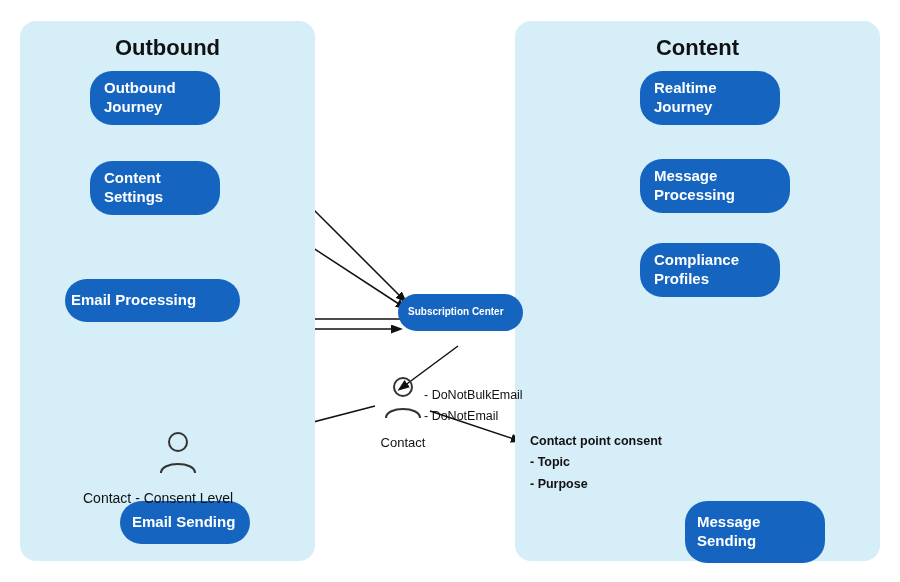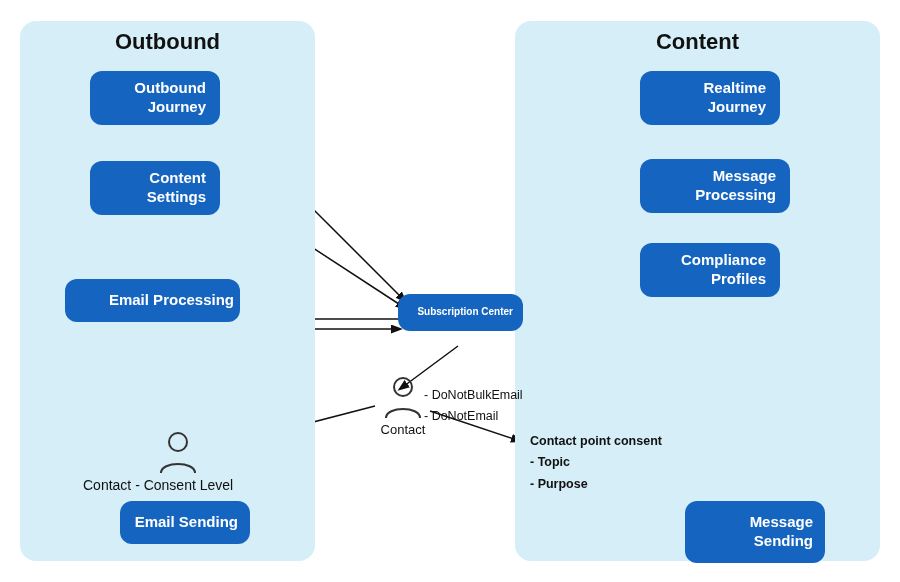--- a/index.html
+++ b/index.html
@@ -34,48 +34,48 @@
       right: 10px;
       top: 10px;
       width: 365px;
       height: 540px;
     }
     .panel-title {
       font-size: 22px;
       font-weight: 600;
       color: #111;
       text-align: center;
-      padding-top: 8px;
+      padding-top: 14px;
       padding-bottom: 4px;
     }
     .blue-box {
       background: #1565c0;
       color: #fff;
-      border-radius: 12px;
+      border-radius: 22px;
       font-size: 15px;
       font-weight: 600;
-      text-align: right;
+      text-align: left;
       padding: 8px 14px;
       position: absolute;
       line-height: 1.25;
     }
     
     .person-icon {
       position: absolute;
       text-align: center;
     }
     .person-icon svg {
       display: block;
       margin: 0 auto;
     }
     .person-label {
       font-size: 13px;
       color: #111;
       text-align: center;
-      margin-top: 2px;
+      margin-top: 15px;
     }
     .note-text {
       position: absolute;
       font-size: 12.5px;
       color: #111;
       line-height: 1.6;
     }
     .diagram-svg {
       position: absolute;
       top: 0; left: 0;

